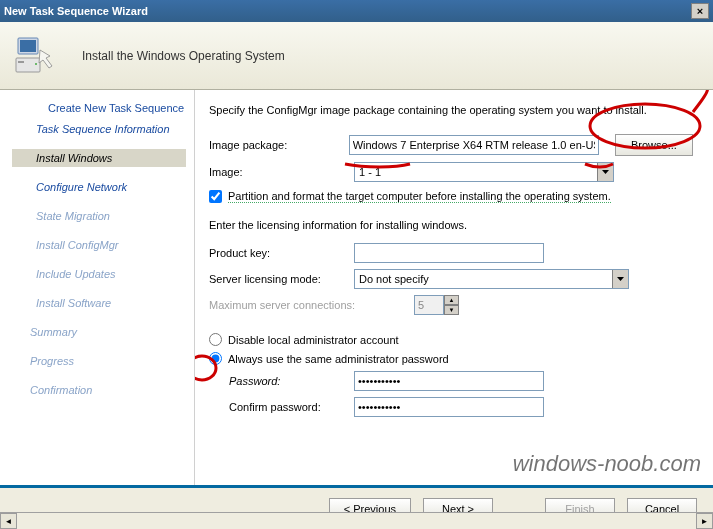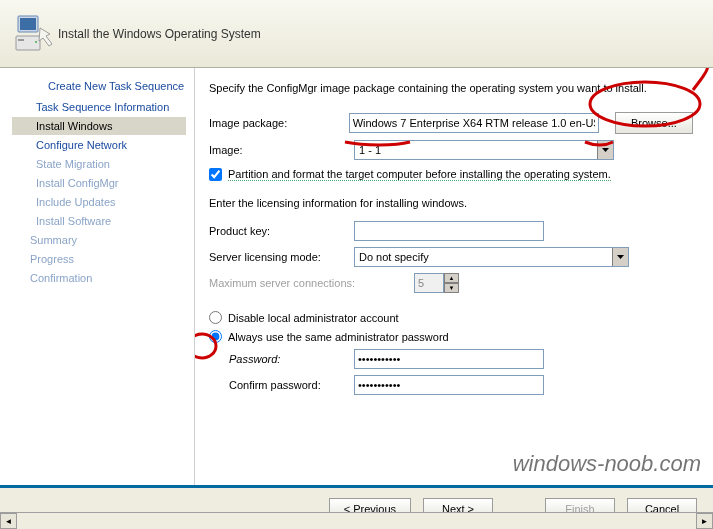--- a/index.html
+++ b/index.html
@@ -1,27 +1,27 @@
 <!DOCTYPE html>
 <html><head>
 <meta charset="utf-8">
 <style>
   * { box-sizing: border-box; font-family: Tahoma, Arial, sans-serif; font-size: 11px; }
   html, body { margin: 0; padding: 0; width: 713px; height: 529px; overflow: hidden; background: #fff; }
   .window { width: 713px; height: 529px; display: flex; flex-direction: column; position: relative; }
   .titlebar { background: linear-gradient(#3a6ea5,#315f8a); color: #fff; height: 22px; display: flex; align-items: center; padding: 0 4px; font-weight: bold; }
   .titlebar .title-text { flex: 1; font-size: 11px; }
   .close-btn { width: 18px; height: 16px; background: #d4d0c8; border: 1px solid #808080; display: flex; align-items: center; justify-content: center; color: #000; font-size: 11px; font-weight: bold; cursor: default; }
-  .header { height: 68px; background: linear-gradient(#f8f8f0,#eae8d8); display: flex; align-items: center; padding: 0 10px; gap: 0; border-bottom: 1px solid #b0b0a0; }
+  .header { height: 68px; background: linear-gradient(#f8f8f0,#eae8d8); display: flex; align-items: center; padding: 0 10px; gap: 24px; border-bottom: 1px solid #b0b0a0; }
   .header-icon { width: 48px; height: 48px; position: relative; }
   .header-text { font-size: 12px; color: #333; }
   .body { flex: 1; display: flex; min-height: 0; }
   .sidebar { width: 195px; background: #fff; border-right: 1px solid #d0d0d0; padding: 12px 8px 12px 12px; overflow: auto; }
   .sidebar .root { color: #1a4ba0; margin-bottom: 6px; margin-left: 36px; }
-  .sidebar .step { padding: 3px 6px 3px 18px; color: #1a4ba0; cursor: default; margin-bottom: 1px; }
+  .sidebar .step { padding: 3px 6px 3px 18px; color: #1a4ba0; cursor: default; margin-bottom: 11px; font-style: italic; }
   .sidebar .step.active { background: #d8d6c8; color: #000; }
   .sidebar .step.sub { padding-left: 24px; }
   .sidebar .step.disabled { color: #8aa4c8; }
   .main { flex: 1; padding: 14px 20px 10px 14px; overflow: auto; position: relative; }
   .instr { margin-bottom: 18px; color: #000; }
   .row { display: flex; align-items: center; margin-bottom: 6px; }
   .row .lbl { width: 145px; color: #000; }
   .row .lbl.disabled { color: #a0a0a0; }
   input[type=text], input[type=password] { height: 20px; border: 1px solid #7f9db9; padding: 1px 3px; background: #fff; }
   input[disabled] { background: #f0f0f0; color: #888; }
@@ -46,20 +46,26 @@
   .scroll-x { position:absolute; left:0; right:0; bottom:0; height:17px; background:#d4d0c8; border-top:1px solid #a0a0a0; display:flex; }
   .scroll-x .sb-btn { width:17px; height:100%; background:#e8e6d8; border:1px solid #9c9c9c; display:flex;align-items:center;justify-content:center;font-size:8px;}
   .scroll-x .sb-track { flex:1; background:#efede0; }
   input[type=checkbox],input[type=radio]{ margin:0; }
 </style>
 </head>
 <body>
 
 <div class="window">
 
+  <div class="titlebar">
+    <span class="title-text">New Task Sequence Wizard</span>
+    <div class="close-btn">
+      <span>×</span>
+    </div>
+  </div>
 
   <div class="header">
     <div class="header-icon">
       <svg width="48" height="48" viewBox="0 0 48 48">
         <rect x="8" y="6" width="20" height="16" rx="1" fill="#cfd8e6" stroke="#6788b5"></rect>
         <rect x="10" y="8" width="16" height="12" fill="#3a6ea5"></rect>
         <rect x="6" y="26" width="24" height="14" rx="1" fill="#e6e6e6" stroke="#999"></rect>
         <rect x="8" y="29" width="6" height="2" fill="#999"></rect>
         <circle cx="26" cy="32" r="1" fill="#4a4"></circle>
         <path d="M30 18 l10 6 l-4 2 l6 8 l-3 2 l-6-8 l-4 3 z" fill="#f5f5f0" stroke="#888" stroke-width="0.8"></path>

